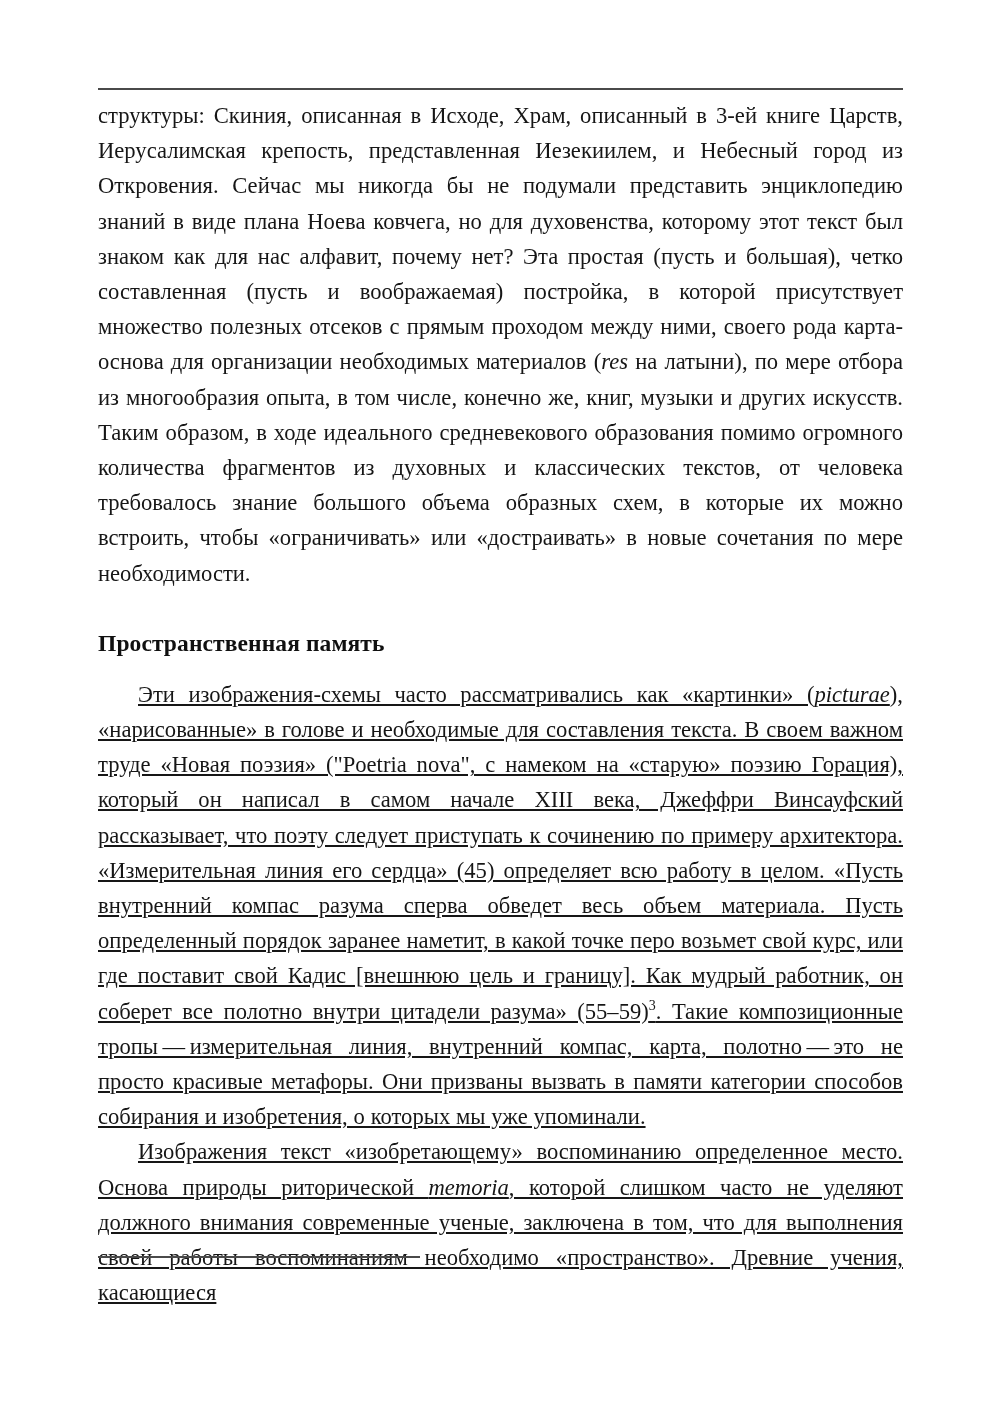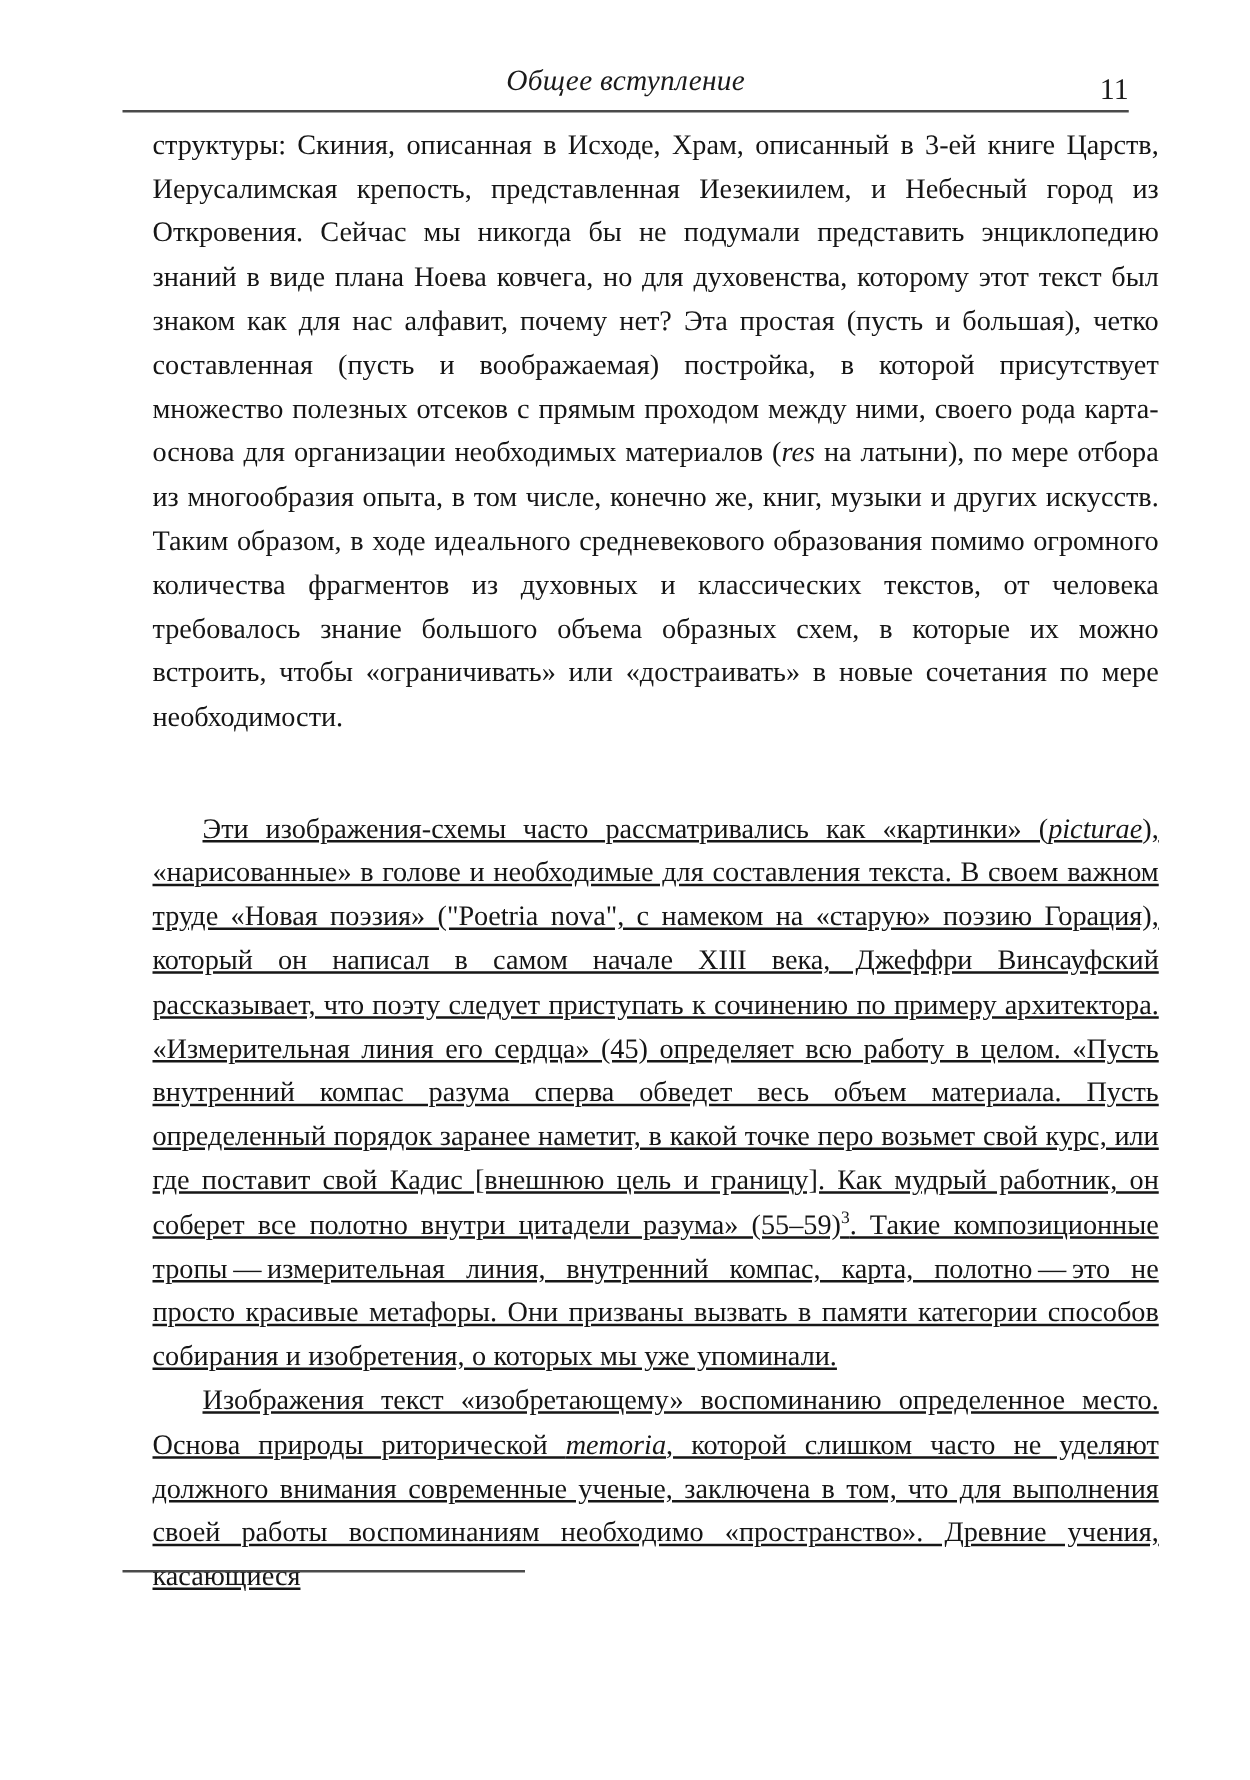--- a/index.html
+++ b/index.html
@@ -52,21 +52,20 @@
     height: 0;
     border-top: 2px solid #4a4a4a;
   }
 
   
   .textblock {
     position: absolute;
     left: 98px;
     top: 98px;
     width: 805px;
-    margin-left: 24px;
   }
   p.body {
     margin: 0;
     font-size: 22.6px;
     line-height: 35.2px;
     text-align: justify;
     text-justify: inter-word;
     hyphens: manual;
     color: #161616;
     word-spacing: 0.2px;
@@ -124,32 +123,29 @@
     font-size: 0.64em;
     vertical-align: super;
     line-height: 0;
   }
 </style>
 </head>
 <body>
 
 <div class="page">
 
-  <div class="running-head">
-    <span class="running-head-title">Общее вступление</span>
-    <span class="running-head-pageno">11</span>
-  </div>
   <div class="head-rule"></div>
 
   <div class="textblock">
 
     <p class="body"><span>структуры: Скиния, описанная в Исходе, Храм, описанный в 3-ей книге Царств, Иерусалимская крепость, представленная Иезекиилем, и Небесный город из Откровения. Сейчас мы никогда бы не подумали представить энциклопедию знаний в виде плана Ноева ковчега, но для духовенства, которому этот текст был знаком как для нас алфавит, почему нет? Эта простая (пусть и большая), четко составленная (пусть и воображаемая) постройка, в которой присутствует множество полезных отсеков с прямым проходом между ними, своего рода карта-основа для организации необходимых материалов (</span><span class="it">res</span><span> на латыни), по мере отбора из многообразия опыта, в том числе, конечно же, книг, музыки и других искусств. Таким образом, в ходе идеального средневекового образования помимо огромного количества фрагментов из духовных и классических текстов, от человека требовалось знание большого объема образных схем, в которые их можно встроить, чтобы «ограничивать» или «достраивать» в новые сочетания по мере необходимости.</span></p>
 
     <div class="sec-gap-before"></div>
 
+    <h2 class="section-heading">Пространственная память</h2>
 
     <div class="sec-gap-after"></div>
 
     <p class="body indent"><span>Эти изображения-схемы часто рассматривались как «картинки» (</span><span class="it">picturae</span><span>), «нарисованные» в голове и необходимые для составления текста. В своем важном труде «Новая поэзия» ("Poetria nova", с намеком на «старую» поэзию Горация), который он написал в самом начале XIII века, Джеффри Винсауфский рассказывает, что поэту следует приступать к сочинению по примеру архитектора. «Измерительная линия его сердца» (45) определяет всю работу в целом. «Пусть внутренний компас разума сперва обведет весь объем материала. Пусть определенный порядок заранее наметит, в какой точке перо возьмет свой курс, или где поставит свой Кадис [внешнюю цель и границу]. Как мудрый работник, он соберет все полотно внутри цитадели разума» (55–59)</span><sup class="fn">3</sup><span>. Такие композиционные тропы — измерительная линия, внутренний компас, карта, полотно — это не просто красивые метафоры. Они призваны вызвать в памяти категории способов собирания и изобретения, о которых мы уже упоминали.</span></p>
 
     <p class="body indent"><span>Изображения текст «изобретающему» воспоминанию определенное место. Основа природы риторической </span><span class="it">memoria</span><span>, которой слишком часто не уделяют должного внимания современные ученые, заключена в том, что для выполнения своей работы воспоминаниям необходимо «пространство». Древние учения, касающиеся</span></p>
 
   </div>
 
   <div class="footnote-area">

